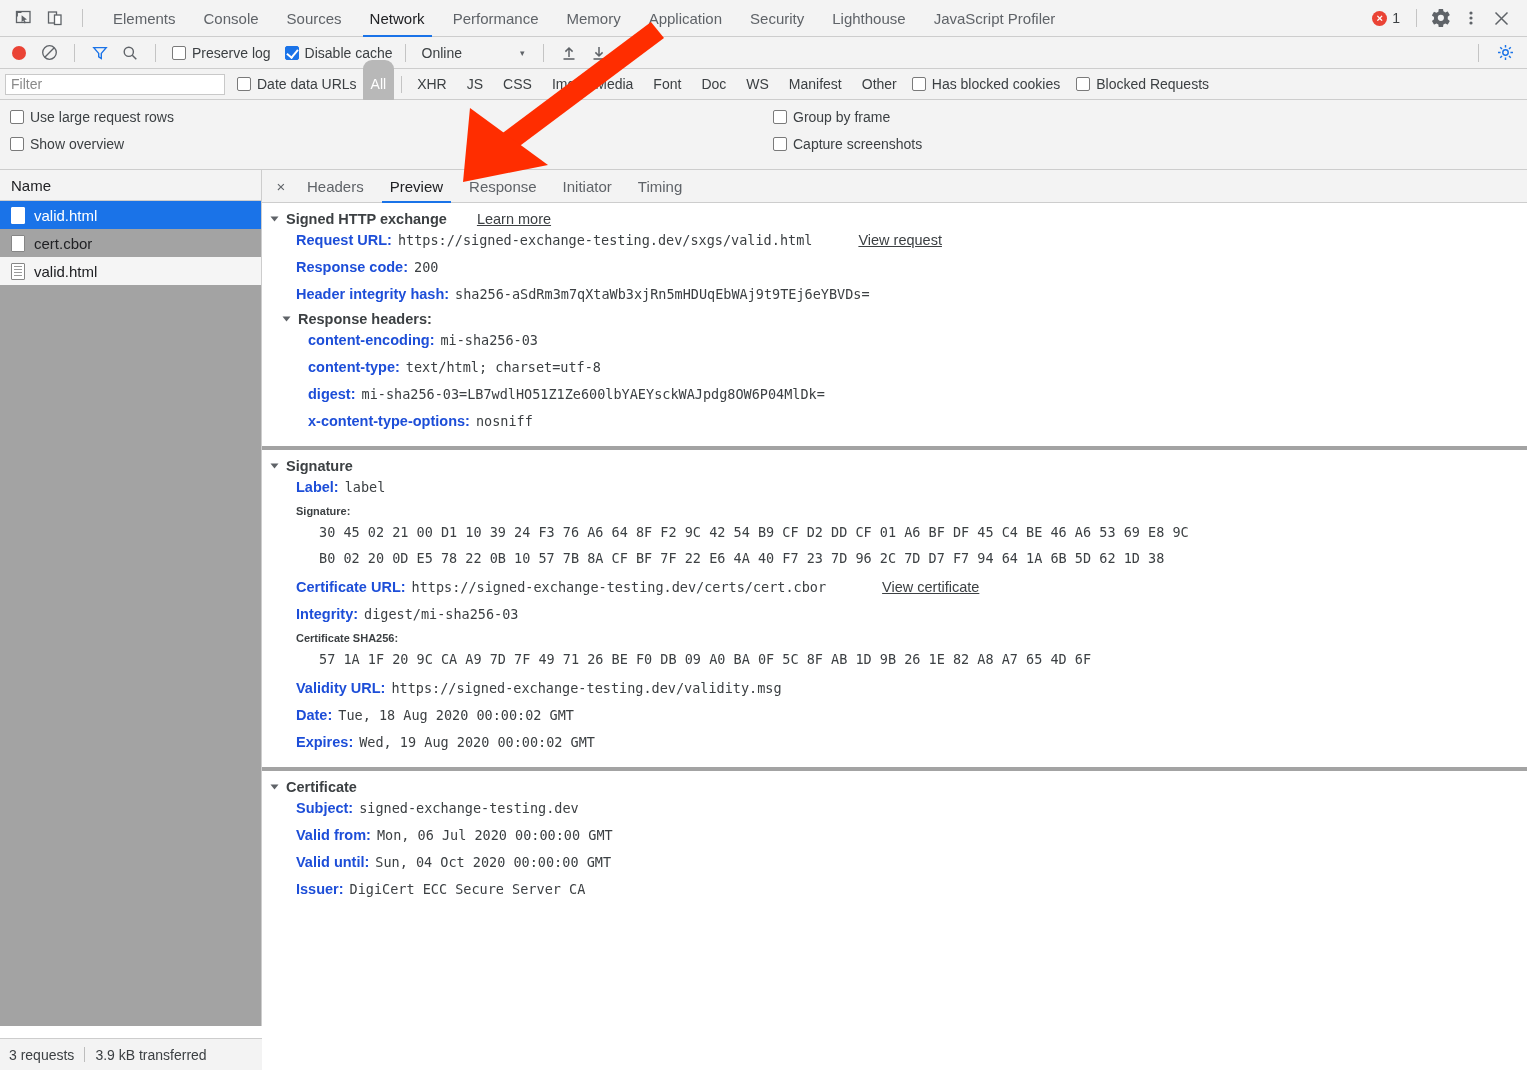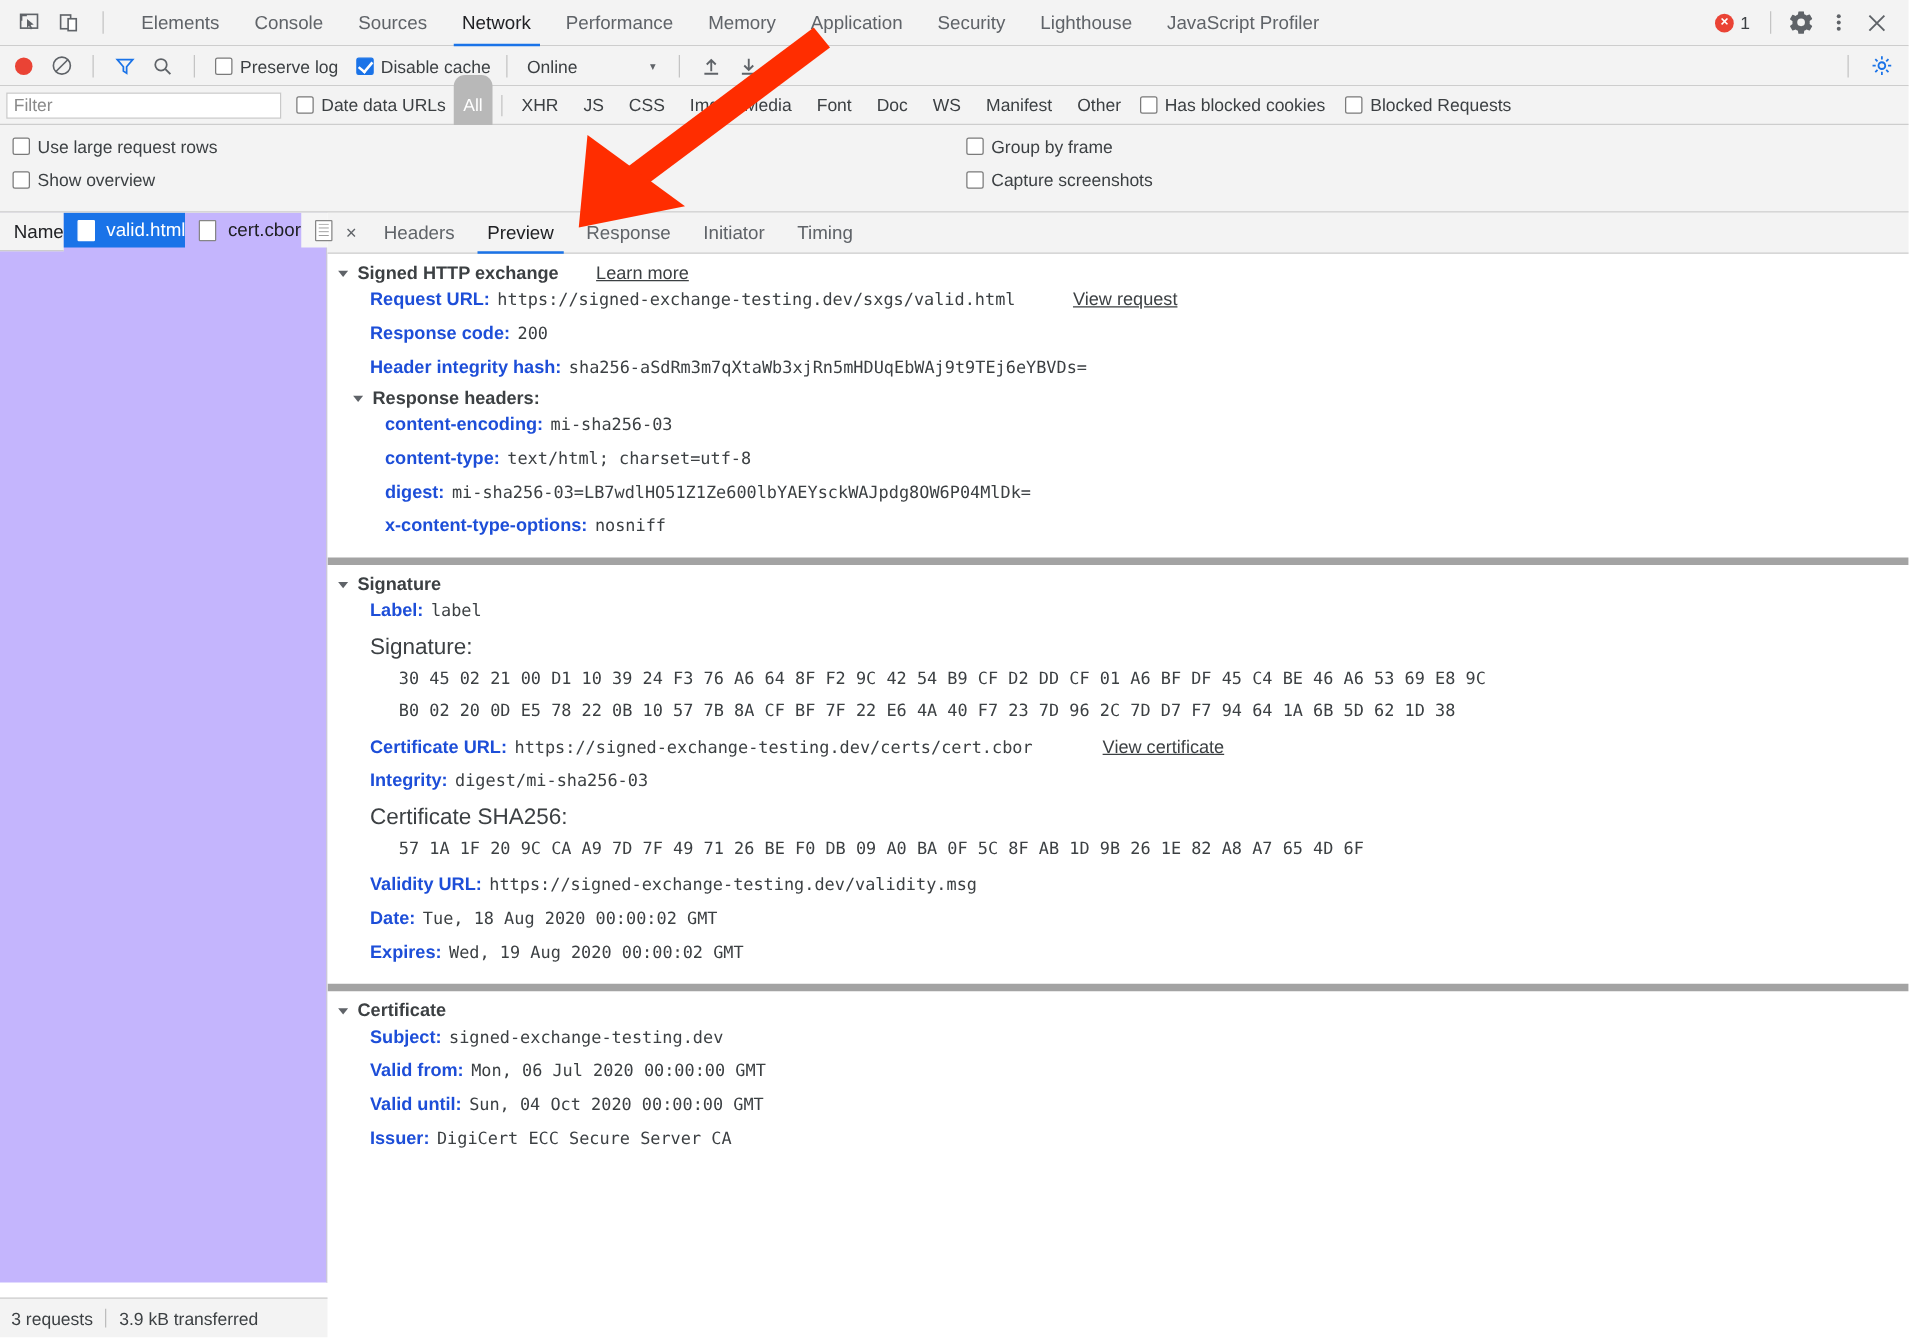--- a/index.html
+++ b/index.html
@@ -156,22 +156,22 @@
 
   
   .split {
     display: flex;
     height: 856px;
   }
   .req-list {
     width: 262px;
     flex: 0 0 262px;
     border-right: 1px solid #cdcdcd;
-    background: #c4b5fd;
-    display: flex; flex-direction: row;
+    background: #a3a3a3;
+    display: flex; flex-direction: column;
   }
   .rl-header {
     height: 31px;
     background: #f3f3f3;
     border-bottom: 1px solid #cdcdcd;
     display: flex; align-items: center;
     padding-left: 11px;
     font-size: 15px;
     color: #202124;
     cursor: pointer;
@@ -239,21 +239,21 @@
     position: absolute;
     left: 5px; right: 5px; bottom: -1px;
     height: 2px; background: #1a73e8;
   }
 
   .sxg-body {
     flex: 1;
     overflow: hidden;
     padding: 0;
   }
-  .sxg-section { border-bottom: 6px solid #a3a3a3; padding: 8px 0 11px 0; }
+  .sxg-section { border-bottom: 4px solid #a3a3a3; padding: 8px 0 11px 0; }
   .sxg-section:last-child { border-bottom: none; }
   .sec-title {
     display: flex; align-items: center;
     gap: 9px;
     padding-left: 11px;
     font-size: 14.5px;
     font-weight: bold;
     color: #3c4043;
     cursor: pointer;
   }
@@ -287,22 +287,22 @@
   .kv .v {
     font-family: "DejaVu Sans Mono", monospace;
     font-size: 13.5px;
     color: #3c4043;
     margin-left: 6px;
     word-break: break-all;
   }
   .kv .trail-link { margin-left: 46px; }
   .kv-label-only {
     padding: 4px 0 2px 34px;
-    font-size: 18px;
-    font-weight: normal;
+    font-size: 11px;
+    font-weight: bold;
     color: #3c4043;
   }
   .hexblock {
     font-family: "DejaVu Sans Mono", monospace;
     font-size: 13.5px;
     color: #3c4043;
     padding-left: 57px;
     line-height: 26px;
     white-space: pre;
   }

